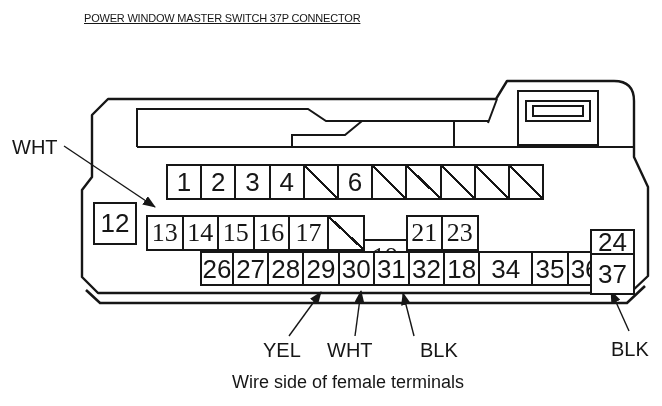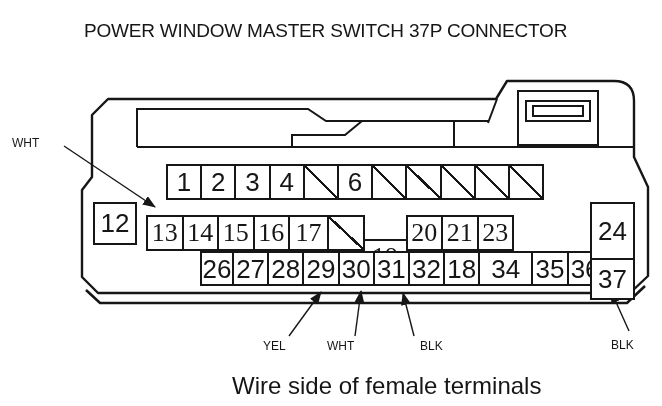--- a/index.html
+++ b/index.html
@@ -1,28 +1,28 @@
 <!DOCTYPE html>
 <html><head>
 <meta charset="utf-8">
 <style>
   html,body{margin:0;padding:0;background:#fff;}
   .stage{
     position:relative;width:662px;height:406px;background:#fff;overflow:hidden;
     font-family:"Liberation Sans",sans-serif;color:#161616;
   }
   .title{
-    position:absolute;left:84px;top:20px;font-size:19px;letter-spacing:-0.2px;
-    white-space:nowrap;color:#161616;
+    position:absolute;left:84px;top:12px;font-size:11px;letter-spacing:-0.2px;
+    white-space:nowrap;color:#161616;text-decoration:underline;
   }
   .caption{
-    position:absolute;left:232px;top:372px;font-size:24px;white-space:nowrap;color:#161616;
+    position:absolute;left:232px;top:372px;font-size:18px;white-space:nowrap;color:#161616;
   }
   .wire-label{
-    position:absolute;font-size:12px;white-space:nowrap;color:#161616;
+    position:absolute;font-size:20px;white-space:nowrap;color:#161616;
   }
   .pin-row{position:absolute;display:flex;}
   .pin-row.h{flex-direction:row;}
   .pin-row.v{flex-direction:column;}
   .pin-cell{
     box-sizing:border-box;border:2px solid #161616;background:#fff;
     display:flex;align-items:center;justify-content:center;
     font-size:26px;line-height:1;color:#161616;
   }
   .pin-cell.slash{
@@ -82,42 +82,41 @@
         <div class="pin-cell slash" style="width: 36.2px; height: 36px; margin-left: -2px;"></div>
       </div>
       <div class="pin-row h" style="left: 146px; top: 215px; font-family: Liberation Serif, serif;">
         <div class="pin-cell" style="width: 37.5px; height: 36px;">13</div>
         <div class="pin-cell" style="width: 37.5px; height: 36px; margin-left: -2px;">14</div>
         <div class="pin-cell" style="width: 37.5px; height: 36px; margin-left: -2px;">15</div>
         <div class="pin-cell" style="width: 37.5px; height: 36px; margin-left: -2px;">16</div>
         <div class="pin-cell" style="width: 41px; height: 36px; margin-left: -2px;">17</div>
         <div class="pin-cell slash" style="width: 37.5px; height: 36px; margin-left: -2px;"></div>
         <div class="pin-cell" style="width: 45px; height: 36px; margin-left: -2px; margin-top: 24px;">19</div>
-        <div class="pin-cell" style="width: 37.5px; height: 36px; margin-left: -2px;">20</div>
         <div class="pin-cell" style="width: 37.5px; height: 36px; margin-left: -2px;">21</div>
         <div class="pin-cell" style="width: 37.5px; height: 36px; margin-left: -2px;">23</div>
       </div>
       <div class="pin-row h" style="left: 156px; top: 251px;">
         <div class="pin-cell" style="width: 34px; height: 35px; margin-left: 44px;">26</div>
         <div class="pin-cell" style="width: 37.2px; height: 35px; margin-left: -2px;">27</div>
         <div class="pin-cell" style="width: 37.2px; height: 35px; margin-left: -2px;">28</div>
         <div class="pin-cell" style="width: 37.2px; height: 35px; margin-left: -2px;">29</div>
         <div class="pin-cell" style="width: 37.2px; height: 35px; margin-left: -2px;">30</div>
         <div class="pin-cell" style="width: 37.2px; height: 35px; margin-left: -2px;">31</div>
         <div class="pin-cell" style="width: 37.2px; height: 35px; margin-left: -2px;">32</div>
         <div class="pin-cell" style="width: 37.2px; height: 35px; margin-left: -2px;">18</div>
         <div class="pin-cell" style="width: 55px; height: 35px; margin-left: -2px;">34</div>
         <div class="pin-cell" style="width: 37.2px; height: 35px; margin-left: -2px;">35</div>
         <div class="pin-cell" style="width: 37.2px; height: 35px; margin-left: -2px;">36</div>
       </div>
       <div class="pin-row v" style="left: 93px; top: 202px;">
         <div class="pin-cell" style="width: 44px; height: 42.7px;">12</div>
       </div>
       <div class="pin-row v" style="left: 590px; top: 202px;">
-        <div class="pin-cell" style="width: 45px; height: 58px;">24</div>
+        <div class="pin-cell" style="width: 45px; height: 26px; margin-top: 27px;">24</div>
         <div class="pin-cell" style="width: 45px; height: 42.3px; margin-top: -2px;">37</div>
       </div>
     </div>
 
   <div class="wire-label" style="left:12px;top:136px">WHT</div>
   <div class="wire-label" style="left:263px;top:339px">YEL</div>
   <div class="wire-label" style="left:327px;top:339px">WHT</div>
   <div class="wire-label" style="left:420px;top:339px">BLK</div>
   <div class="wire-label" style="left:611px;top:338px">BLK</div>
 

